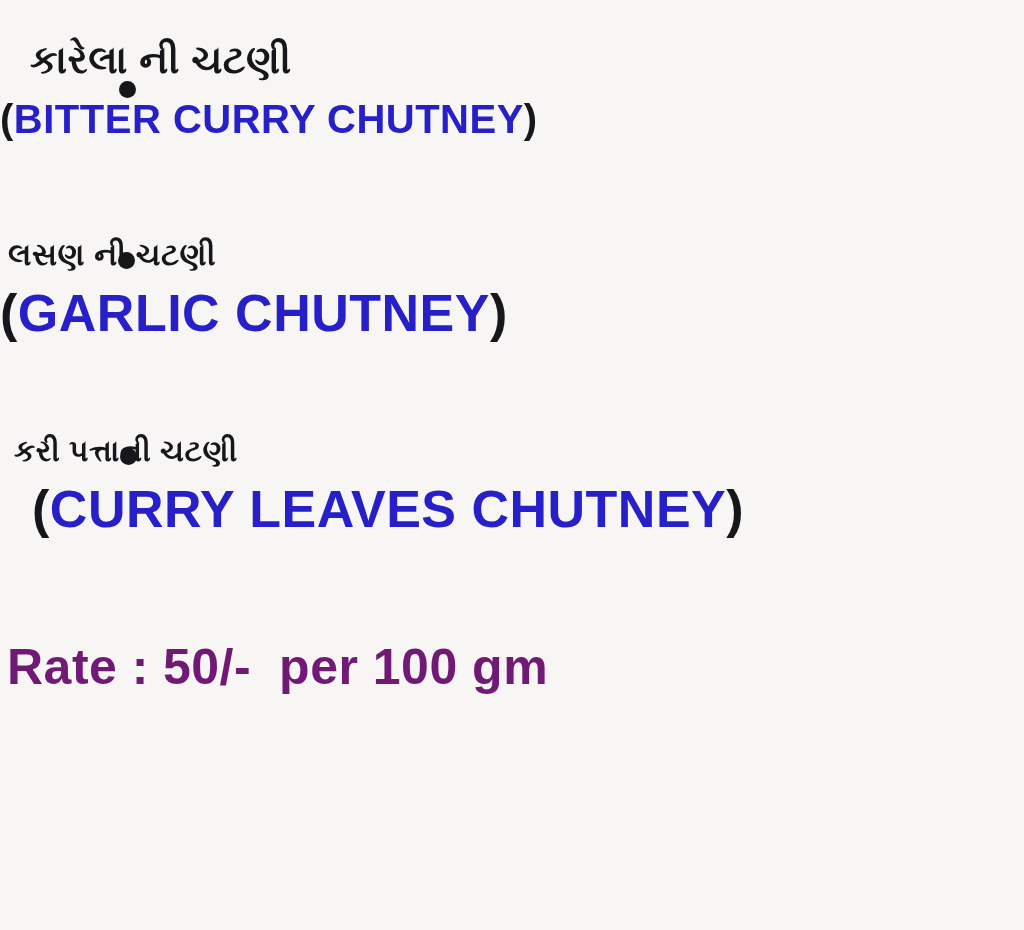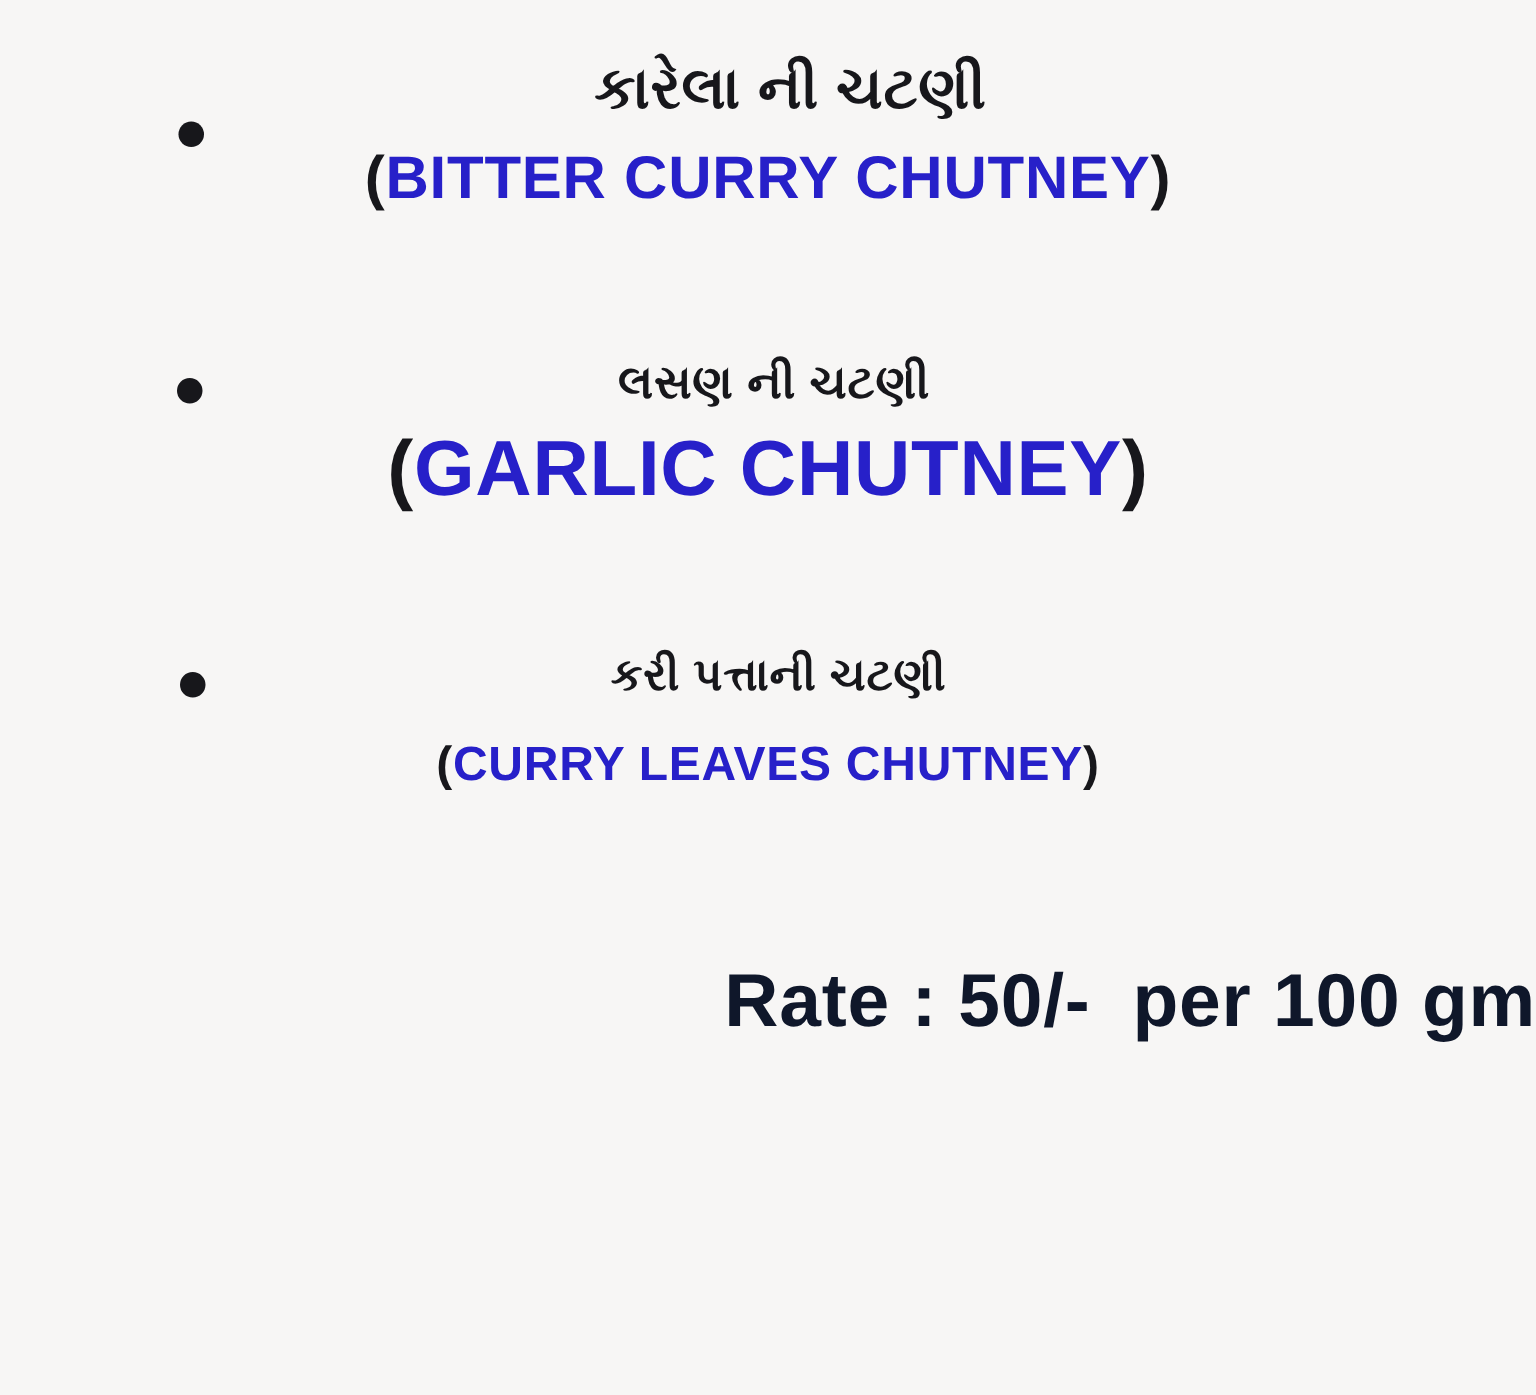--- a/index.html
+++ b/index.html
@@ -24,21 +24,21 @@
   }
 
   .items {
     list-style: none;
     margin: 0;
     padding: 0;
   }
 
   .item {
     position: relative;
-    text-align: center;
+    text-align: left;
   }
 
   .bullet {
     position: absolute;
     width: 17px;
     height: 17px;
     border-radius: 50%;
     background: #17171b;
   }
 
@@ -70,30 +70,30 @@
   
   #item-2 { margin-top: 78px; }
   #item-2 .bullet { left: 118px; top: 26px; }
   #item-2 .gujarati { font-size: 31px; line-height: 58px; padding-left: 8px; }
   #item-2 .english { font-size: 52px; line-height: 58px; }
 
   
   #item-3 { margin-top: 80px; }
   #item-3 .bullet { left: 120px; top: 26px; }
   #item-3 .gujarati { font-size: 30px; line-height: 58px; padding-left: 14px; }
-  #item-3 .english { font-size: 32px; line-height: 58px; }
+  #item-3 .english { font-size: 52px; line-height: 58px; padding-left: 32px; }
 
   .rate {
     margin-top: 100px;
-    text-align: right;
-    color: #0f172a;
+    text-align: left;
+    color: #701a75;
     font-weight: bold;
     font-size: 50px;
     letter-spacing: 0.5px;
-    padding-left: 22px;
+    padding-left: 7px;
   }
   .rate .sp { display: inline-block; width: 14px; }
 </style>
 </head>
 <body>
 
 <div class="poster">
 
   <ul class="items">
 

